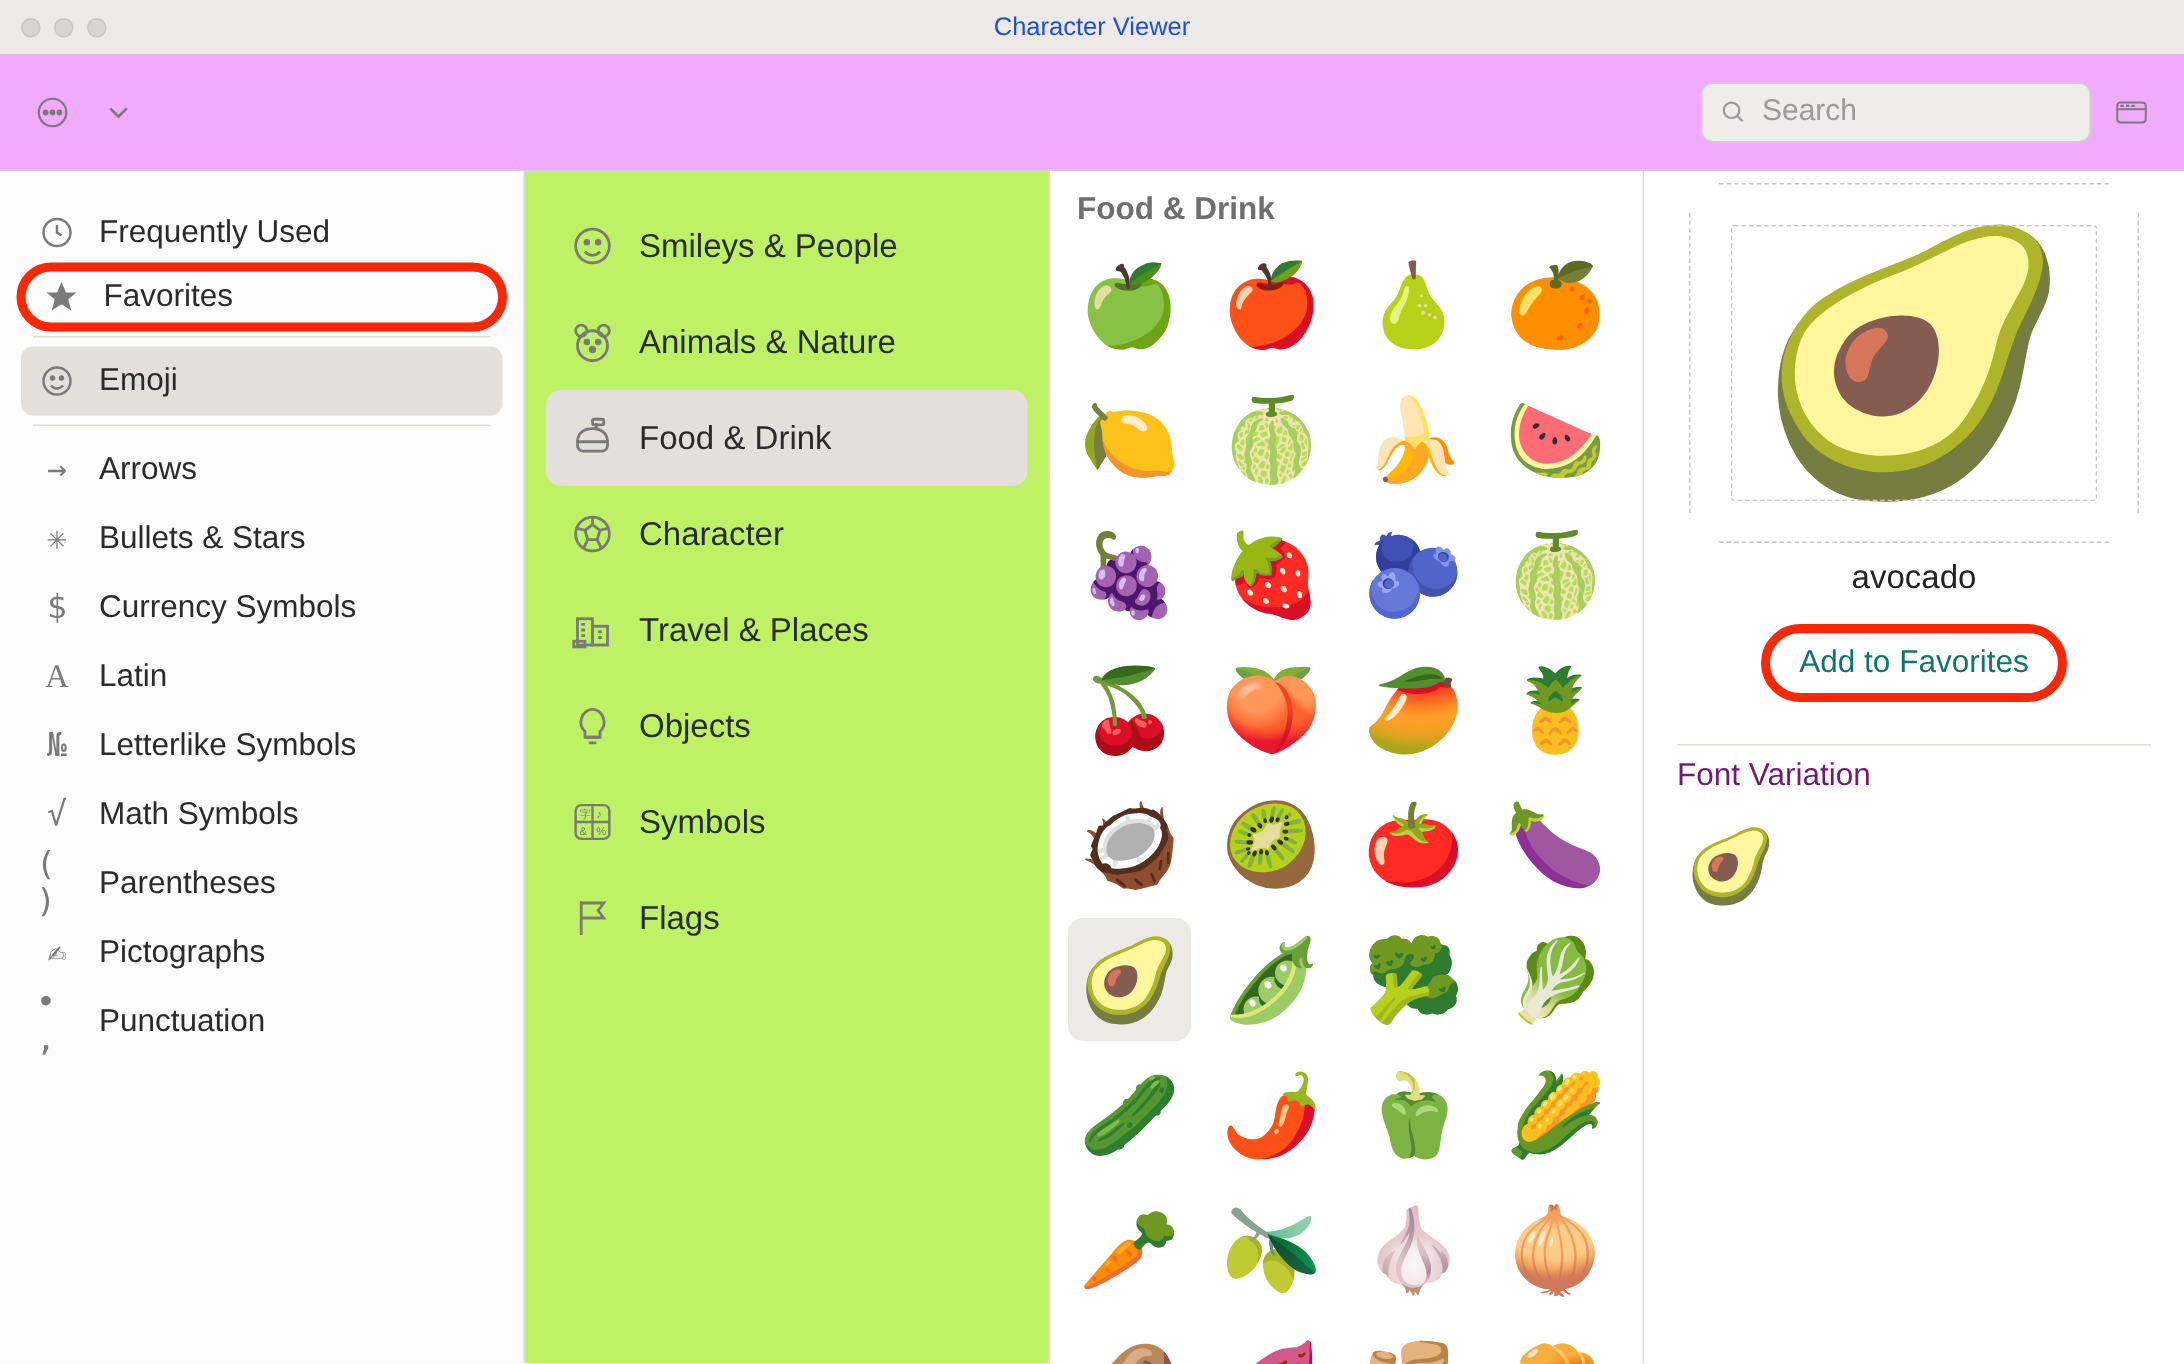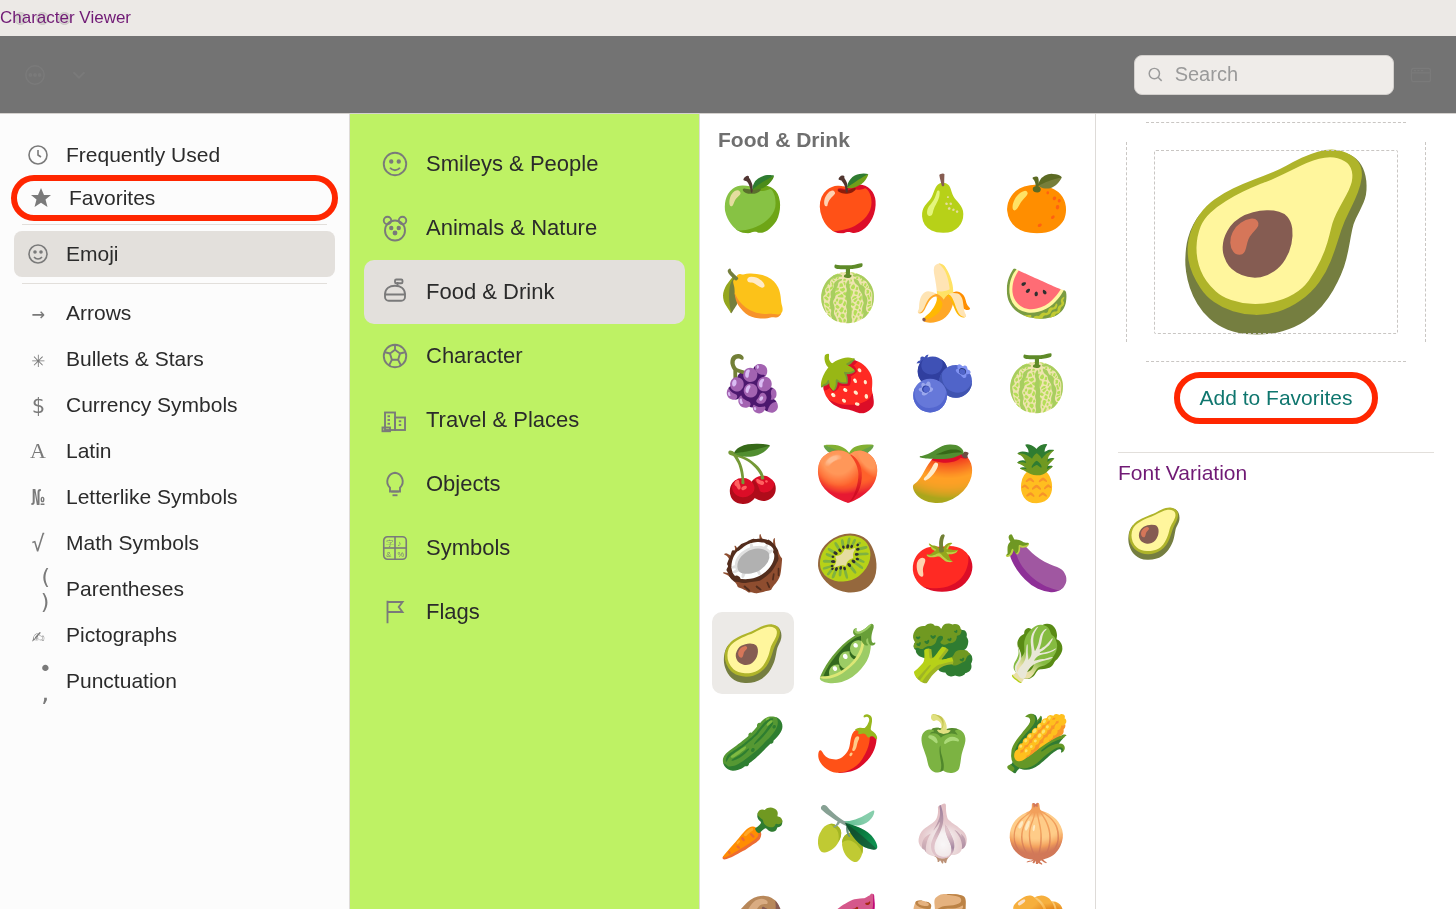--- a/index.html
+++ b/index.html
@@ -31,29 +31,29 @@
     margin-left: 14px;
   }
   .traffic-light {
     width: 13px; height: 13px; border-radius: 50%;
     background: #d7d4d1;
     border: 1px solid #c9c6c3;
   }
   .titlebar-title {
     position: absolute;
     left: 0; right: 0;
-    text-align: left;
+    text-align: center;
     font-size: 17px;
-    color: #701a75;
+    color: #1d4ed8;
     pointer-events: none;
   }
   
   .toolbar {
     height: 78px;
-    background: #737373;
+    background: #f0abfc;
     display: flex;
     align-items: center;
     padding: 0 18px;
     gap: 10px;
     border-bottom: 1px solid #d4d1ce;
   }
   .tool-btn {
     width: 34px; height: 34px;
     display: flex; align-items: center; justify-content: center;
     color: #7a7a7a;
@@ -84,21 +84,20 @@
   .columns {
     display: flex;
     flex: 1;
     overflow: hidden;
   }
   .col1 {
     width: 350px;
     border-right: 1px solid #dedbd8;
     padding: 18px 14px;
     background: #fcfcfc;
-    text-align: right;
   }
   .col2 {
     width: 350px;
     border-right: 1px solid #dedbd8;
     padding: 18px 14px;
     background: #bef264;
   }
   .col3 {
     width: 396px;
     border-right: 1px solid #dedbd8;
@@ -512,20 +511,21 @@
           <div class="emoji-cell">🥐</div>
         </div>
     </div>
 
     <div class="col4">
       <div class="preview-box">
         <div class="grid-lines"></div>
         <div class="dash-corners"></div>
         <span>🥑</span>
       </div>
+      <div class="detail-name">avocado</div>
       <div class="fav-btn-wrap">
         <div class="fav-btn">Add to Favorites</div>
       </div>
       <div class="font-var-label">Font Variation</div>
       <div id="font-variations">
           <div class="font-var-item">🥑</div>
         </div>
     </div>
 
   </div>

